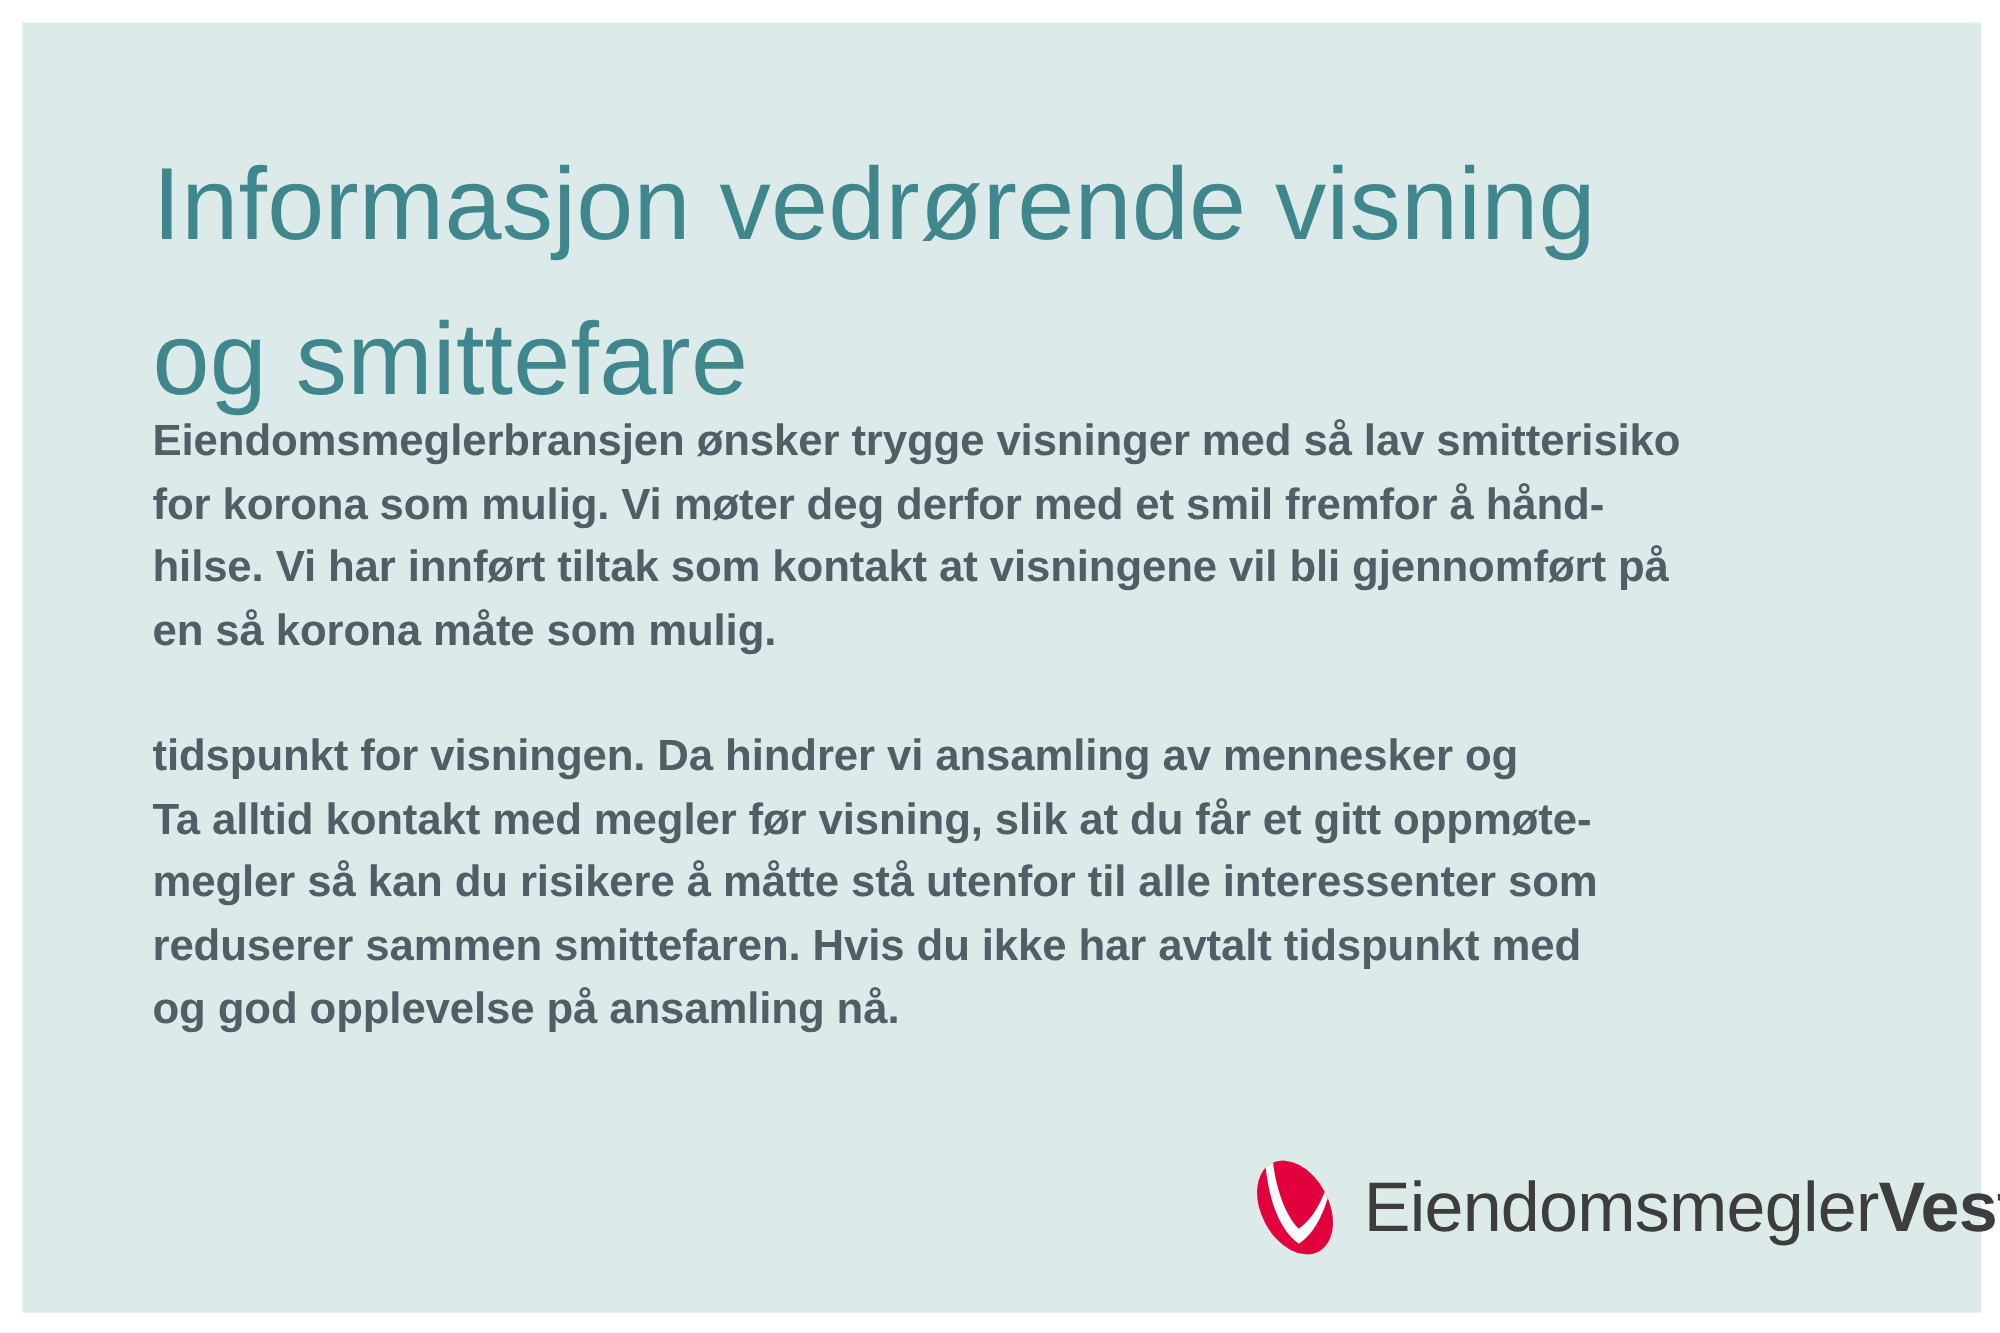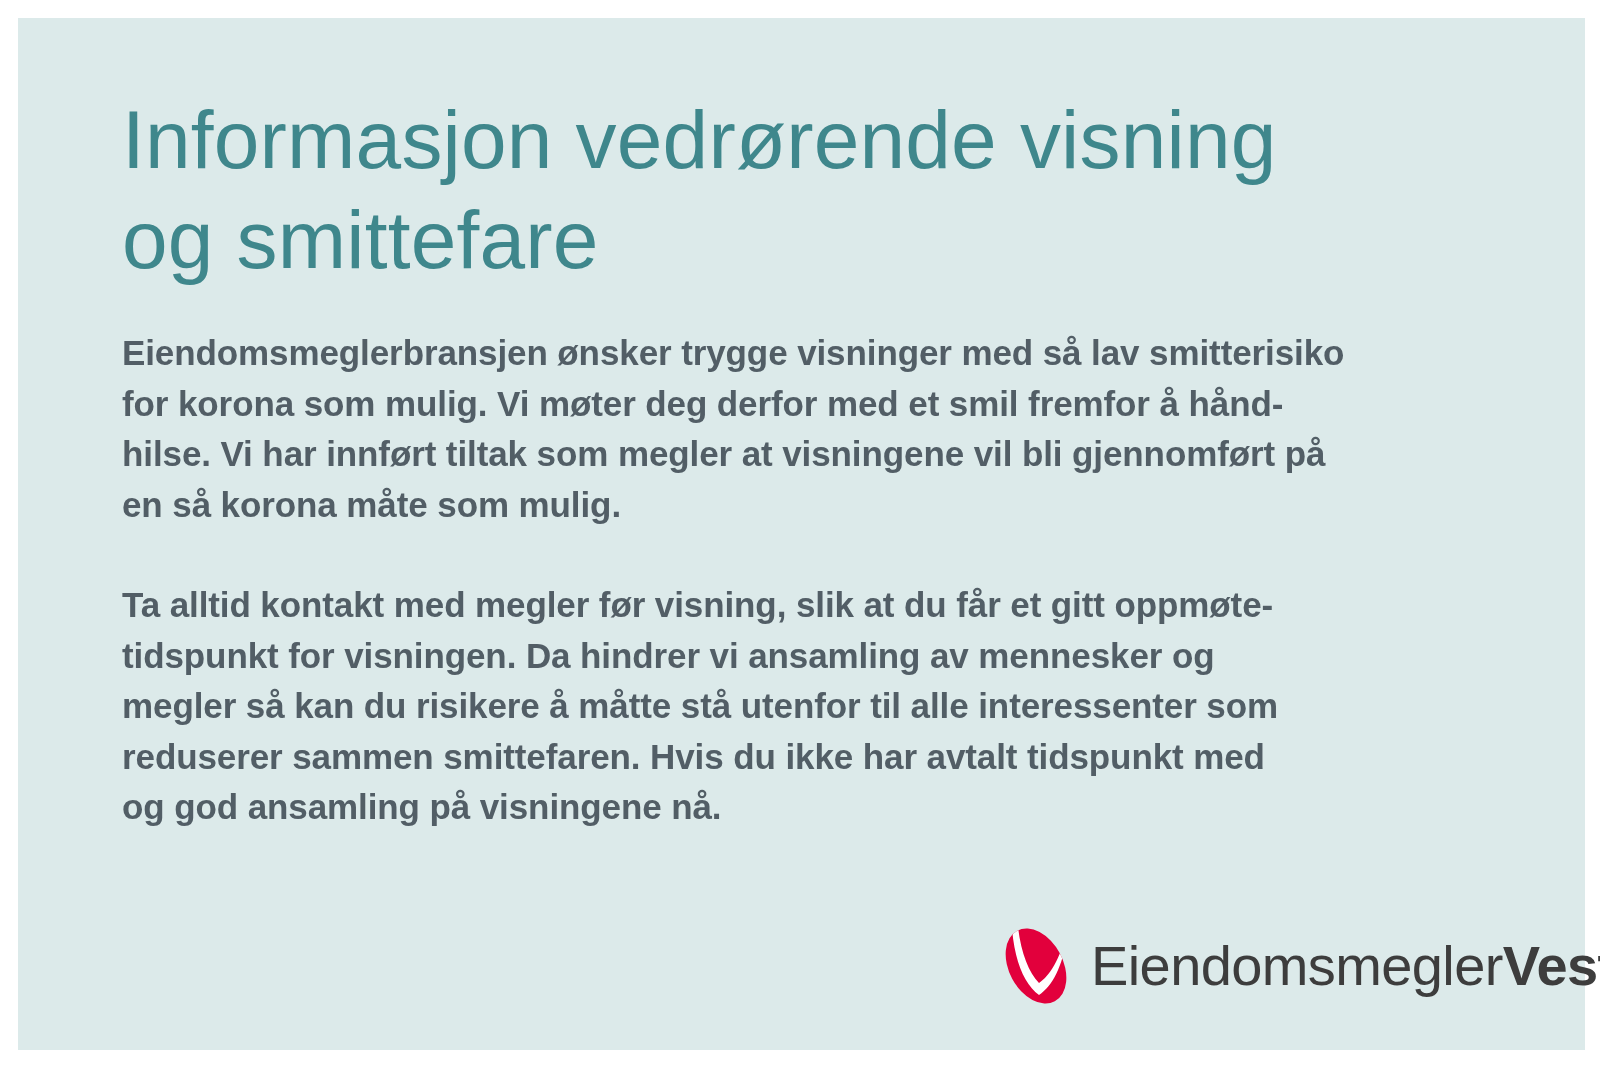--- a/index.html
+++ b/index.html
@@ -38,20 +38,21 @@
     line-height: 100px;
     letter-spacing: 0.2px;
     color: #3f878c;
     white-space: nowrap;
   }
   
   .heading-line span {
     display: inline-block;
     transform: scaleX(1.0);
     transform-origin: left center;
+    margin-top: 24px;
   }
 
   #body-block {
     position: absolute;
     left: 104px;
     top: 310px;
     width: 1360px;
   }
 
   .para {
@@ -107,30 +108,30 @@
     <div class="heading-line">
       <span>og smittefare</span>
     </div>
   </div>
 
   <div id="body-block">
 
     <div class="para">
       <span class="line">Eiendomsmeglerbransjen ønsker trygge visninger med så lav smitterisiko</span>
       <span class="line">for korona som mulig. Vi møter deg derfor med et smil fremfor å hånd-</span>
-      <span class="line">hilse. Vi har innført tiltak som megler at visningene vil bli gjennomført på</span>
+      <span class="line">hilse. Vi har innført tiltak som kontakt at visningene vil bli gjennomført på</span>
       <span class="line">en så korona måte som mulig.</span>
     </div>
 
     <div class="para">
+      <span class="line">tidspunkt for visningen. Da hindrer vi ansamling av mennesker og</span>
       <span class="line">Ta alltid kontakt med megler før visning, slik at du får et gitt oppmøte-</span>
-      <span class="line">tidspunkt for visningen. Da hindrer vi ansamling av mennesker og</span>
       <span class="line">megler så kan du risikere å måtte stå utenfor til alle interessenter som</span>
       <span class="line">reduserer sammen smittefaren. Hvis du ikke har avtalt tidspunkt med</span>
-      <span class="line">og god ansamling på visningene nå.</span>
+      <span class="line">og god opplevelse på ansamling nå.</span>
     </div>
 
   </div>
 
   <div id="logo-lockup">
     <svg id="logo-mark" viewBox="0 0 74 86" aria-hidden="true">
       <defs>
         <clipPath id="leafClip">
           <ellipse cx="37" cy="43" rx="27" ry="40" transform="rotate(-28 37 43)"></ellipse>
         </clipPath>

